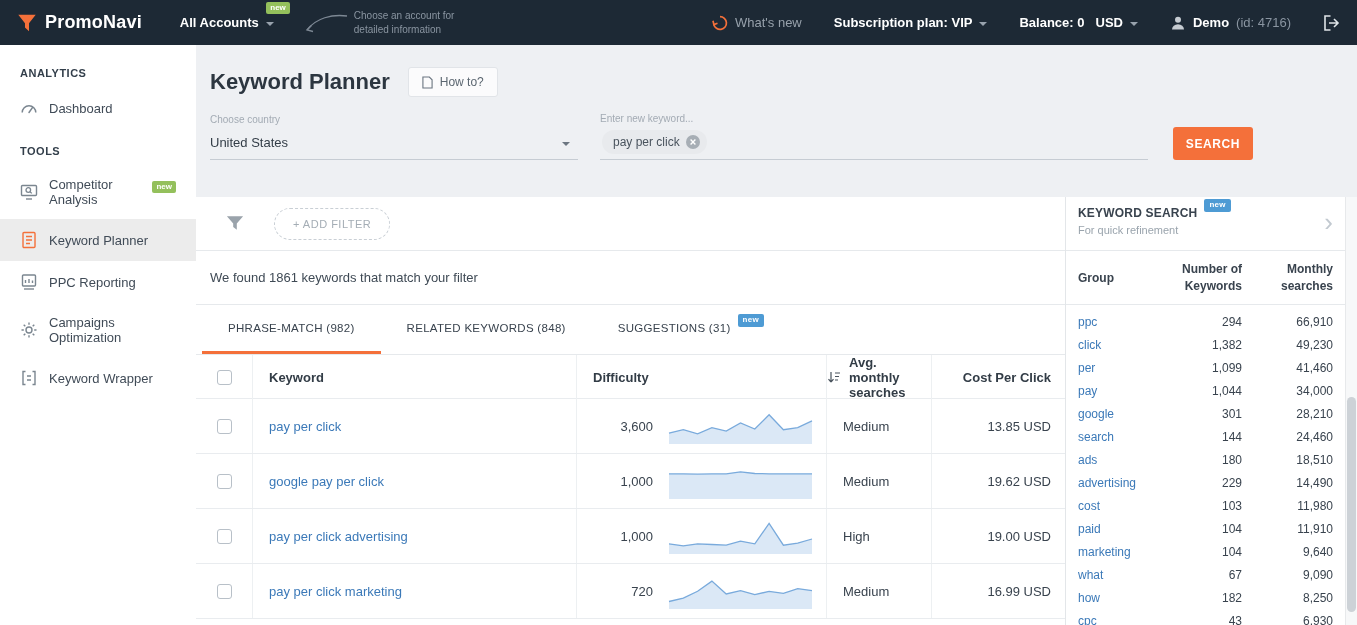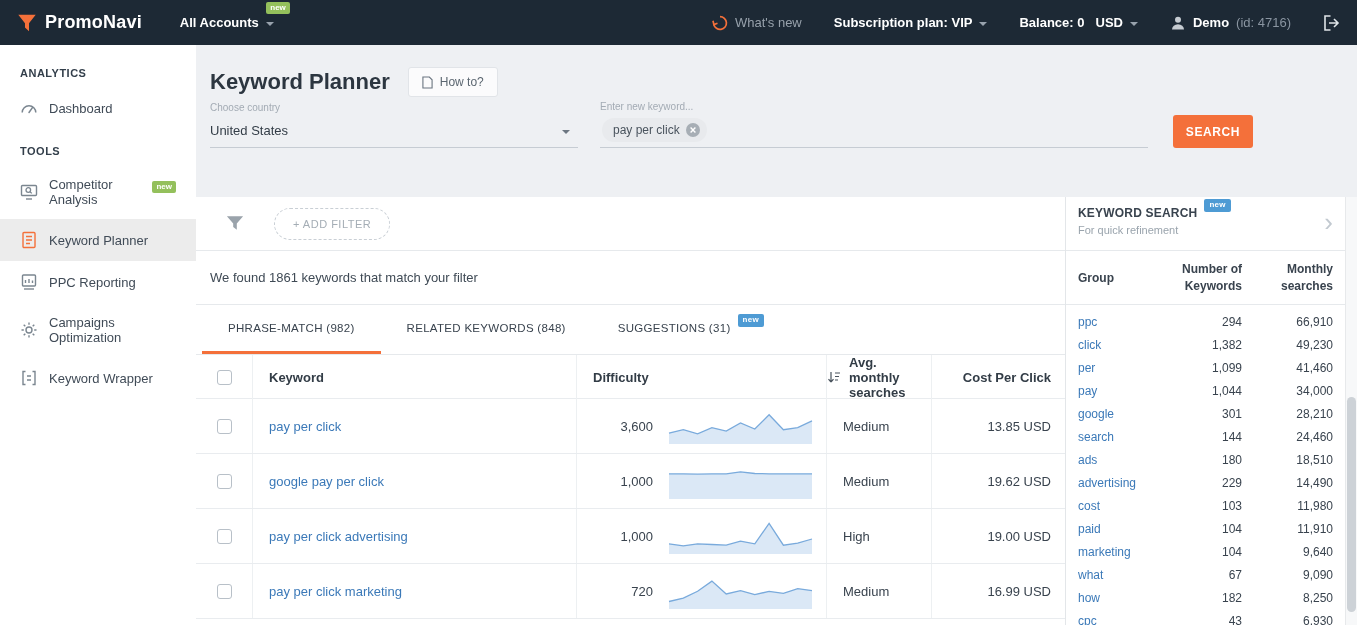--- a/index.html
+++ b/index.html
@@ -38,21 +38,21 @@
   .side-item.active { background:#ececec; }
   .side-item.active .sicon { color:#f4703a; }
   .side-item .badge-green { margin-left:2px; transform:translateY(-5px); }
 
   
   .main { flex:1; display:flex; flex-direction:column; min-width:0; }
   .page-header { flex:0 0 152px; padding:22px 0 0 14px; }
   .title-row { display:flex; align-items:center; gap:18px; }
   .page-title { font-size:22px; font-weight:bold; color:#2c3640; }
   .howto-btn { display:flex; align-items:center; gap:7px; background:#fbfbfc; border:1px solid #e1e4e8; border-radius:3px; padding:7px 13px; font-size:12px; color:#5b6670; cursor:pointer; font-family:inherit; }
-  .search-row { display:flex; align-items:flex-end; margin-top:4px; }
+  .search-row { display:flex; align-items:flex-end; margin-top:16px; }
   .field-label { font-size:10px; color:#a3abb4; margin-bottom:6px; display:block; }
   .country-field { width:368px; }
   .country-value { display:flex; align-items:center; justify-content:space-between; border-bottom:1px solid #c6ccd3; padding:4px 8px 9px 0; font-size:13px; color:#333d47; cursor:pointer; }
   .country-value .caret { border-top-color:#6c7681; }
   .keyword-field { width:548px; margin-left:22px; }
   .keyword-line { display:flex; align-items:center; border-bottom:1px solid #c6ccd3; padding:0 0 5px 2px; min-height:28px; cursor:text; }
   .chip { display:inline-flex; align-items:center; gap:6px; background:#e8eaed; border-radius:14px; padding:5px 7px 5px 11px; font-size:12px; color:#49535d; }
   .search-btn { margin-left:25px; width:80px; height:33px; background:#f4703a; color:#fff; border:none; border-radius:3px; font-size:12px; font-weight:bold; letter-spacing:.6px; cursor:pointer; font-family:inherit; }
 
   
@@ -110,20 +110,30 @@
       <svg width="22" height="22" viewBox="0 0 24 24">
           <path d="M2.5 3 L21.5 3 L14.2 12.2 L14.2 21 L9.8 16.8 L9.8 12.2 Z" fill="#f4703a"></path>
         </svg>
       <span class="logo-text">PromoNavi</span>
     </div>
     <div class="accounts">
       <span>All Accounts</span>
       <span class="caret"></span>
       <span class="badge-green">new</span>
     </div>
+    <div class="account-hint">
+      <svg width="44" height="22" viewBox="0 0 44 22">
+          <path d="M43 4 C28 2 12 6 3 18" fill="none" stroke="#7d8894" stroke-width="1.3"></path>
+          <path d="M7.5 13.5 L3 18 L9 19.5" fill="none" stroke="#7d8894" stroke-width="1.3"></path>
+        </svg>
+      <div>
+        <div>Choose an account for</div>
+        <div>detailed information</div>
+      </div>
+    </div>
     <div class="topbar-right">
       <div class="whats-new">
         <svg width="16" height="16" viewBox="0 0 16 16">
             <path d="M8 1.6 a6.4 6.4 0 1 1 -6.2 7.9" fill="none" stroke="#f4703a" stroke-width="1.7"></path>
             <path d="M1 5.8 L1.9 9.6 L5.5 8.3" fill="none" stroke="#f4703a" stroke-width="1.7"></path>
           </svg>
         <span>What's new</span>
       </div>
       <div class="tb-drop">
         <span>Subscription plan: VIP</span>

